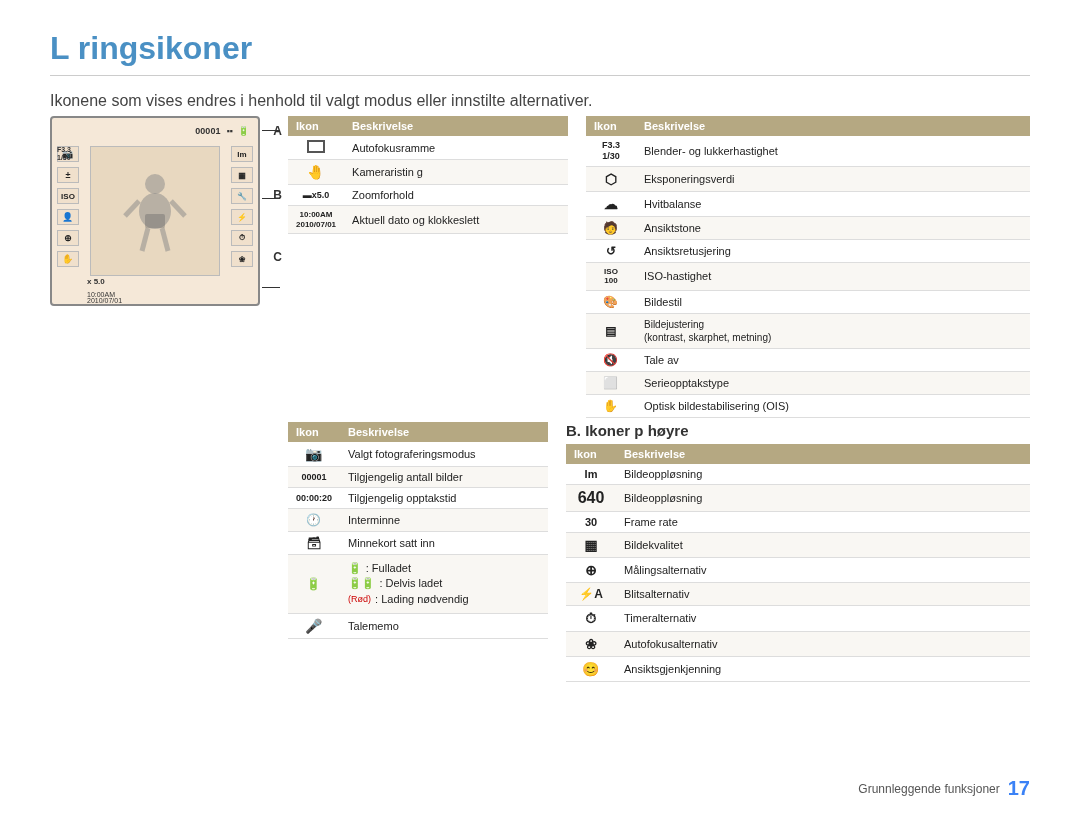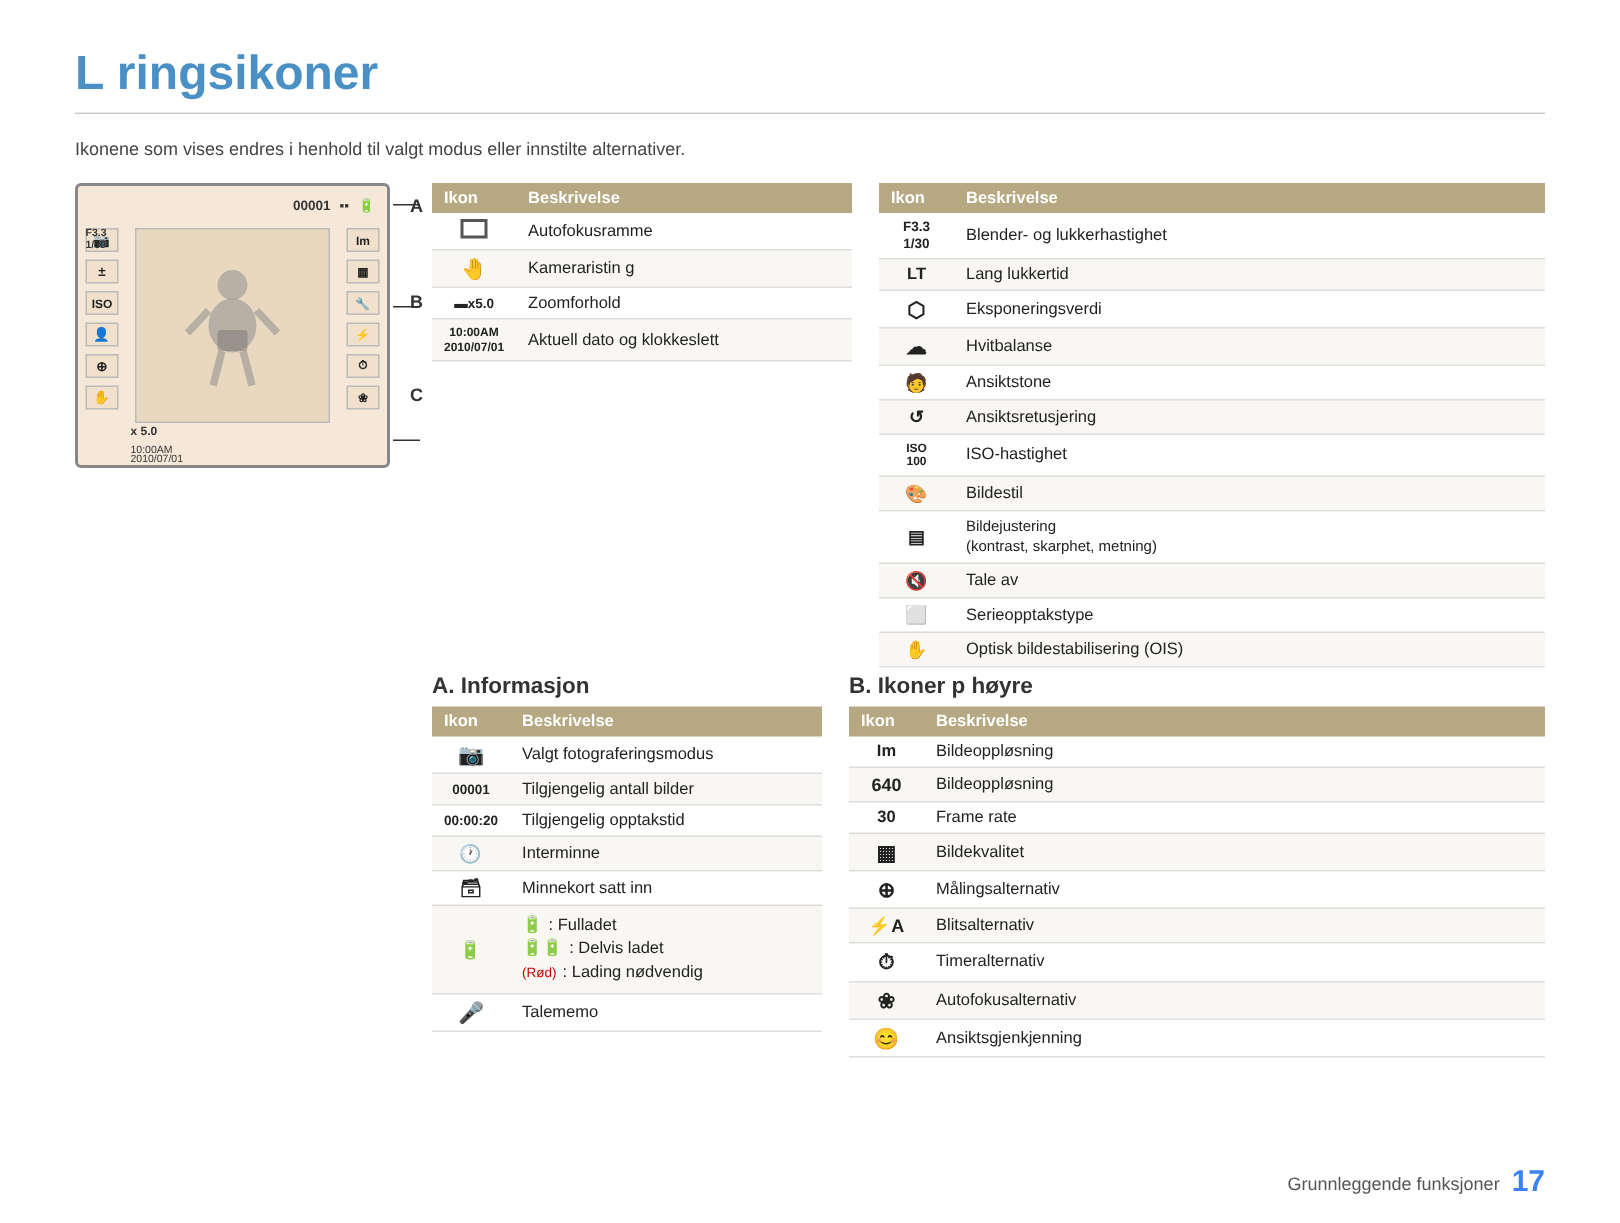--- a/index.html
+++ b/index.html
@@ -21,23 +21,23 @@
     h1 {
       font-size: 32px;
       font-weight: bold;
       color: #4a90c4;
       border-bottom: 1px solid #ccc;
       padding-bottom: 8px;
       margin-bottom: 16px;
     }
 
     .subtitle {
-      font-size: 12px;
+      font-size: 16px;
       color: #444;
-      margin-bottom: 16px;
+      margin-bottom: 6px;
     }
 
     .main-content {
       display: flex;
       gap: 18px;
     }
 
     
     .camera-section {
       width: 220px;
@@ -317,24 +317,20 @@
                 <td>Ikon</td>
                 <td>Beskrivelse</td>
               </tr>
             </thead>
             <tbody>
               <tr>
                 <td style="font-size:9px;font-weight:bold;line-height:1.2;">F3.3<br>1/30</td>
                 <td>Blender- og lukkerhastighet</td>
               </tr>
               <tr>
-                <td style="font-size:11px;font-weight:bold;">LT</td>
-                <td>Lang lukkertid</td>
-              </tr>
-              <tr>
                 <td style="font-size:14px;">⬡</td>
                 <td>Eksponeringsverdi</td>
               </tr>
               <tr>
                 <td style="font-size:14px;">☁</td>
                 <td>Hvitbalanse</td>
               </tr>
               <tr>
                 <td style="font-size:12px;">🧑</td>
                 <td>Ansiktstone</td>
@@ -368,21 +364,20 @@
                 <td>Optisk bildestabilisering (OIS)</td>
               </tr>
             </tbody>
           </table>
         </div>
       </div>
 
       <div class="bottom-sections">
 
         <div class="section-a" style="width:260px;">
-          <div class="section-title">A. Informasjon</div>
           <table class="icon-table">
             <thead>
               <tr>
                 <td>Ikon</td>
                 <td>Beskrivelse</td>
               </tr>
             </thead>
             <tbody>
               <tr>
                 <td style="font-size:14px;">📷</td>
@@ -430,21 +425,21 @@
                 <td>Ikon</td>
                 <td>Beskrivelse</td>
               </tr>
             </thead>
             <tbody>
               <tr>
                 <td style="font-size:11px;font-weight:bold;">Im</td>
                 <td>Bildeoppløsning</td>
               </tr>
               <tr>
-                <td style="font-size:12px;font-weight:bold;">640</td>
+                <td style="font-size:16px;font-weight:bold;">640</td>
                 <td>Bildeoppløsning</td>
               </tr>
               <tr>
                 <td style="font-size:11px;font-weight:bold;">30</td>
                 <td>Frame rate</td>
               </tr>
               <tr>
                 <td style="font-size:14px;">▦</td>
                 <td>Bildekvalitet</td>
               </tr>

